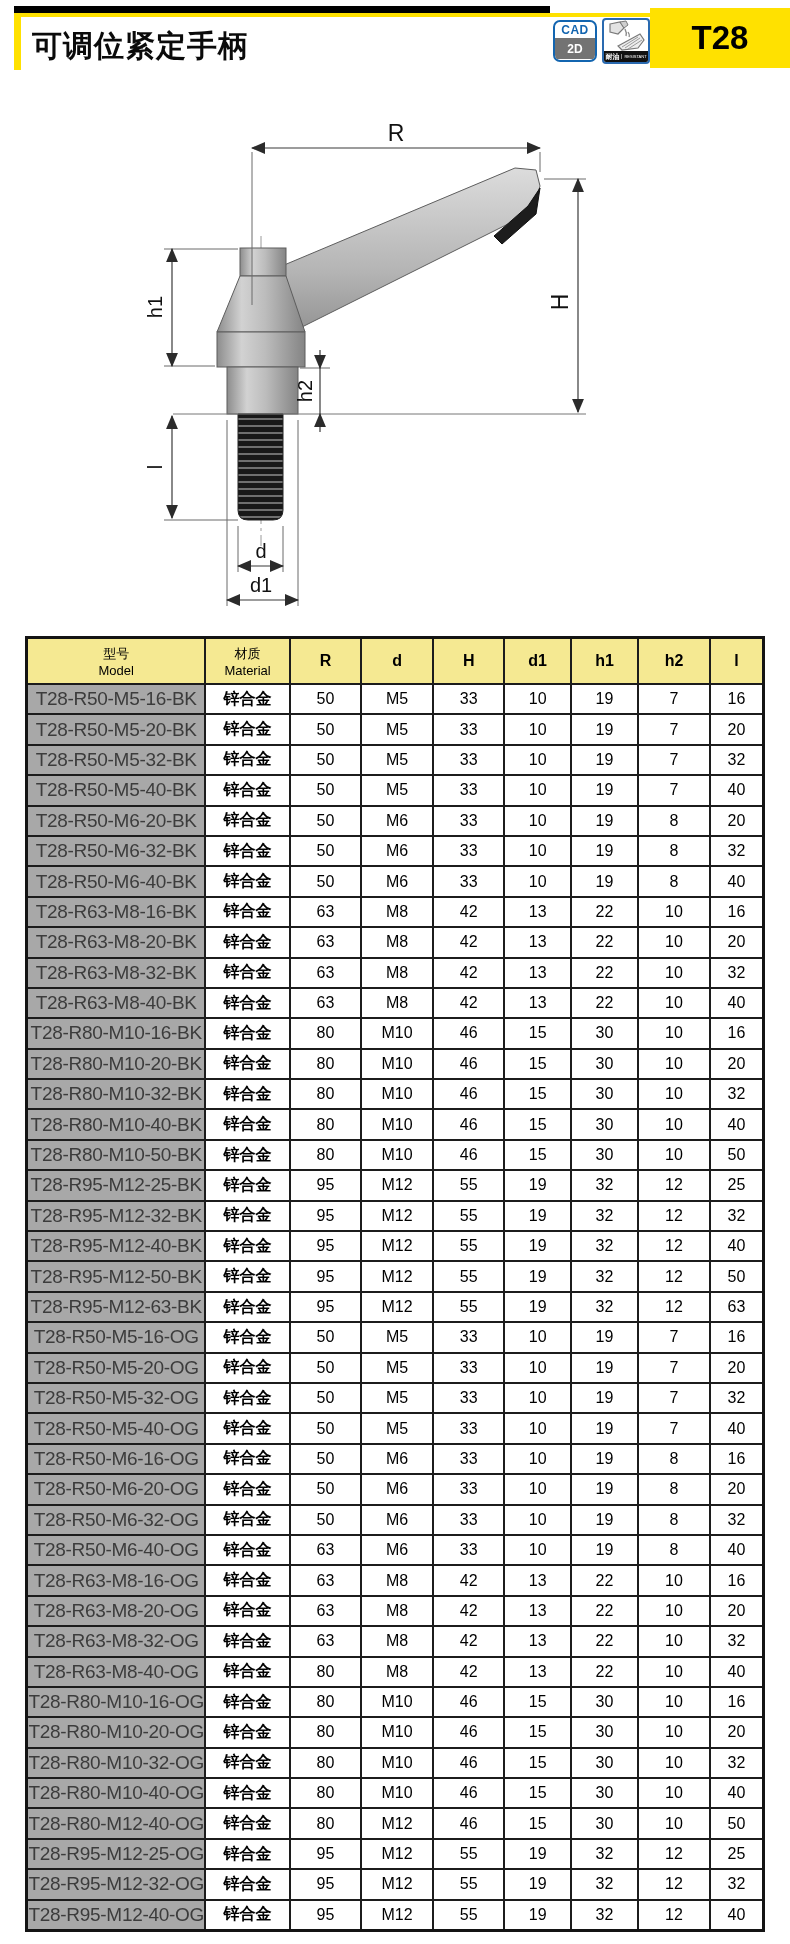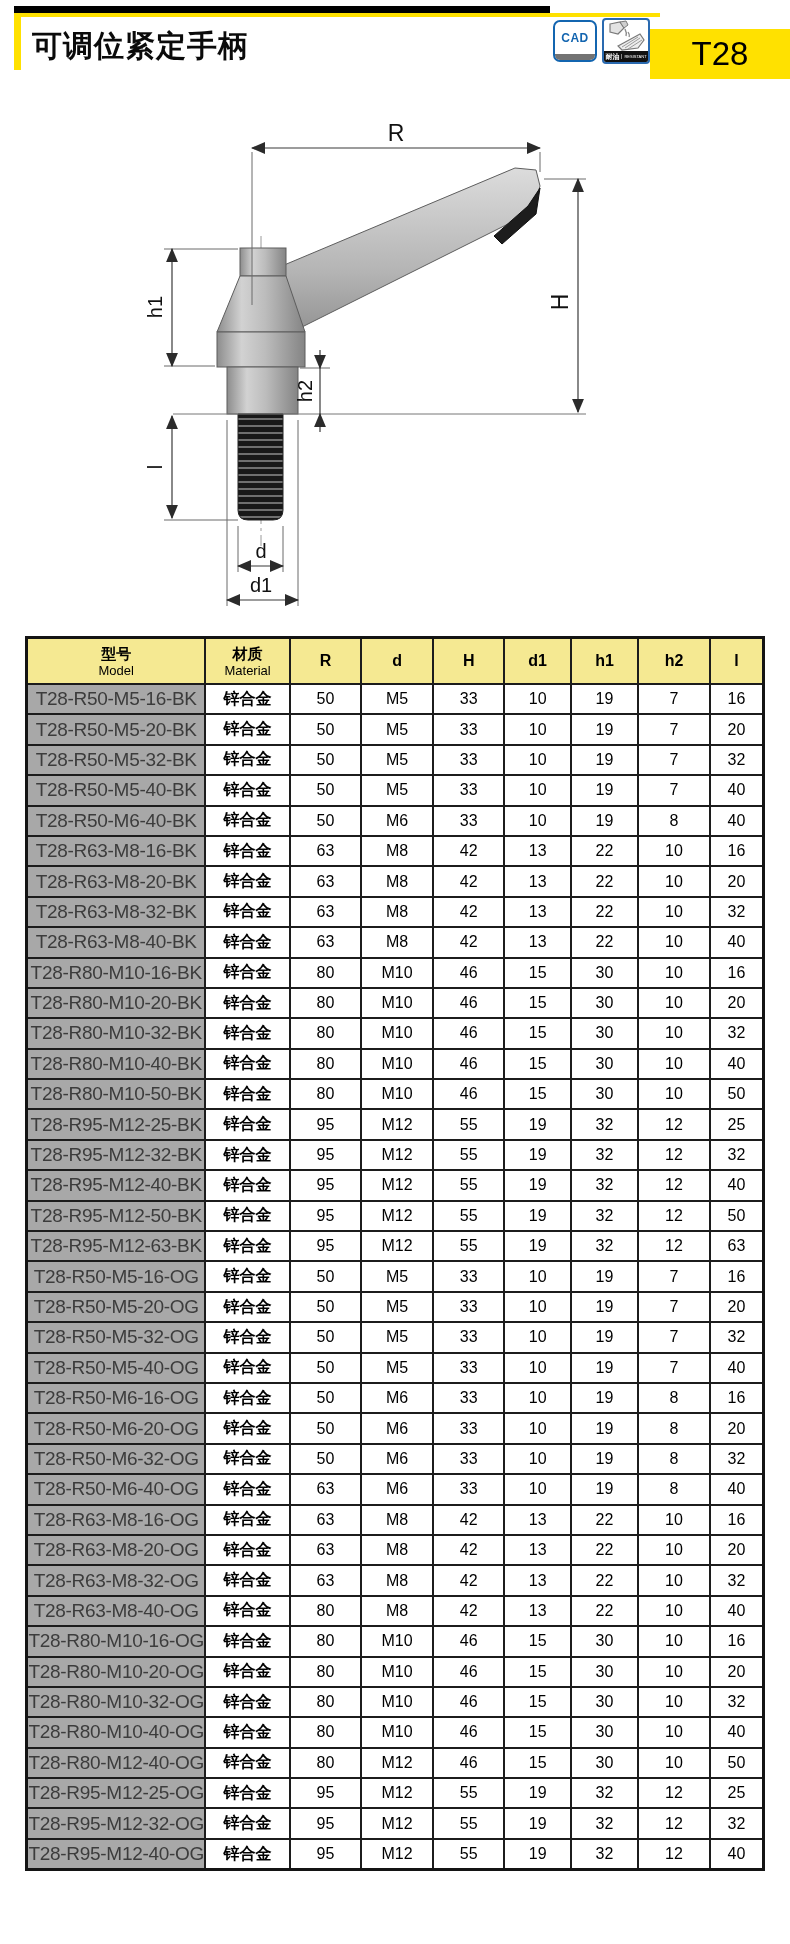--- a/index.html
+++ b/index.html
@@ -5,45 +5,45 @@
   html,body{margin:0;padding:0;background:#ffffff;}
   .page{position:relative;width:790px;height:1944px;background:#ffffff;overflow:hidden;
         font-family:"Liberation Sans", sans-serif;}
 
   
   .topbar-black{position:absolute;left:14px;top:6px;width:536px;height:7px;background:#000;}
   .topbar-yellow{position:absolute;left:14px;top:13px;width:646px;height:4px;background:#FFE100;}
   .left-stripe{position:absolute;left:14px;top:13px;width:7px;height:57px;background:#FFE100;}
   .page-title{position:absolute;left:32px;top:26px;font-size:30px;font-weight:bold;color:#0a0a0a;
               letter-spacing:1px;}
-  .code-badge{position:absolute;left:650px;top:29px;width:140px;height:50px;background:#FFE100;
-              display:flex;align-items:center;justify-content:center;font-size:33px;font-weight:normal;color:#000;}
+  .code-badge{position:absolute;left:650px;top:8px;width:140px;height:60px;background:#FFE100;
+              display:flex;align-items:center;justify-content:center;font-size:33px;font-weight:bold;color:#000;}
   .cad-icon{position:absolute;left:553px;top:20px;width:44px;height:42px;border:2px solid #1365B0;
             border-radius:7px;background:#fff;overflow:hidden;box-sizing:border-box;}
-  .cad-top{height:32px;display:flex;align-items:center;justify-content:center;
+  .cad-top{height:16px;display:flex;align-items:center;justify-content:center;
            color:#1365B0;font-weight:bold;font-size:12px;letter-spacing:.5px;}
   .cad-bot{height:21px;background:#737373;display:flex;align-items:center;justify-content:center;
            color:#fff;font-weight:bold;font-size:12px;}
   .oil-icon{position:absolute;left:602px;top:18px;width:48px;height:46px;border:2px solid #2a6ab0;
             border-radius:4px;background:#fff;box-sizing:border-box;overflow:hidden;}
   .oil-band{position:absolute;left:0;bottom:0;width:100%;height:11px;background:#111;
             display:flex;align-items:center;justify-content:center;gap:2px;}
   .oil-cn{color:#fff;font-size:7px;font-weight:bold;}
   .oil-en{color:#fff;font-size:4px;border-left:1px solid #888;padding-left:2px;}
 
   
   .drawing{position:absolute;left:0;top:0;width:790px;height:630px;}
   .drawing svg{display:block;}
 
   
   .spec-table{position:absolute;left:25px;top:636px;width:740px;border-collapse:collapse;
               border:3px solid #141414;table-layout:fixed;}
   .spec-table th,.spec-table td{border:2px solid #1c1c1c;padding:0;text-align:center;vertical-align:middle;}
   .spec-table thead th{background:#F5E992;height:44px;color:#000;}
-  .h-zh{font-size:15px;font-weight:bold;line-height:19px;}
+  .h-zh{font-size:13px;font-weight:normal;line-height:19px;}
   .h-en{font-size:13px;font-weight:normal;line-height:15px;}
   .h-letter{font-size:16px;font-weight:600;}
   .spec-table td{height:28.4px;font-size:16px;color:#000;background:#fff;}
   td.model-cell{background:#a8a8a8;color:#3c3c3c;font-size:19px;letter-spacing:-0.3px;}
   td.mat-cell{font-weight:bold;font-size:16px;}
 </style>
 </head>
 <body>
 
 <div class="page">
@@ -221,21 +221,43 @@
       <td>50</td>
       <td>M5</td>
       <td>33</td>
       <td>10</td>
       <td>19</td>
       <td>7</td>
       <td>40</td>
     </tr>
 
 
-
+    <tr>
+      <td class="model-cell">T28-R50-M6-20-BK</td>
+      <td class="mat-cell">锌合金</td>
+      <td>50</td>
+      <td>M6</td>
+      <td>33</td>
+      <td>10</td>
+      <td>19</td>
+      <td>8</td>
+      <td>20</td>
+    </tr>
+
+    <tr>
+      <td class="model-cell">T28-R50-M6-32-BK</td>
+      <td class="mat-cell">锌合金</td>
+      <td>50</td>
+      <td>M6</td>
+      <td>33</td>
+      <td>10</td>
+      <td>19</td>
+      <td>8</td>
+      <td>32</td>
+    </tr>
 
     <tr>
       <td class="model-cell">T28-R50-M6-40-BK</td>
       <td class="mat-cell">锌合金</td>
       <td>50</td>
       <td>M6</td>
       <td>33</td>
       <td>10</td>
       <td>19</td>
       <td>8</td>

